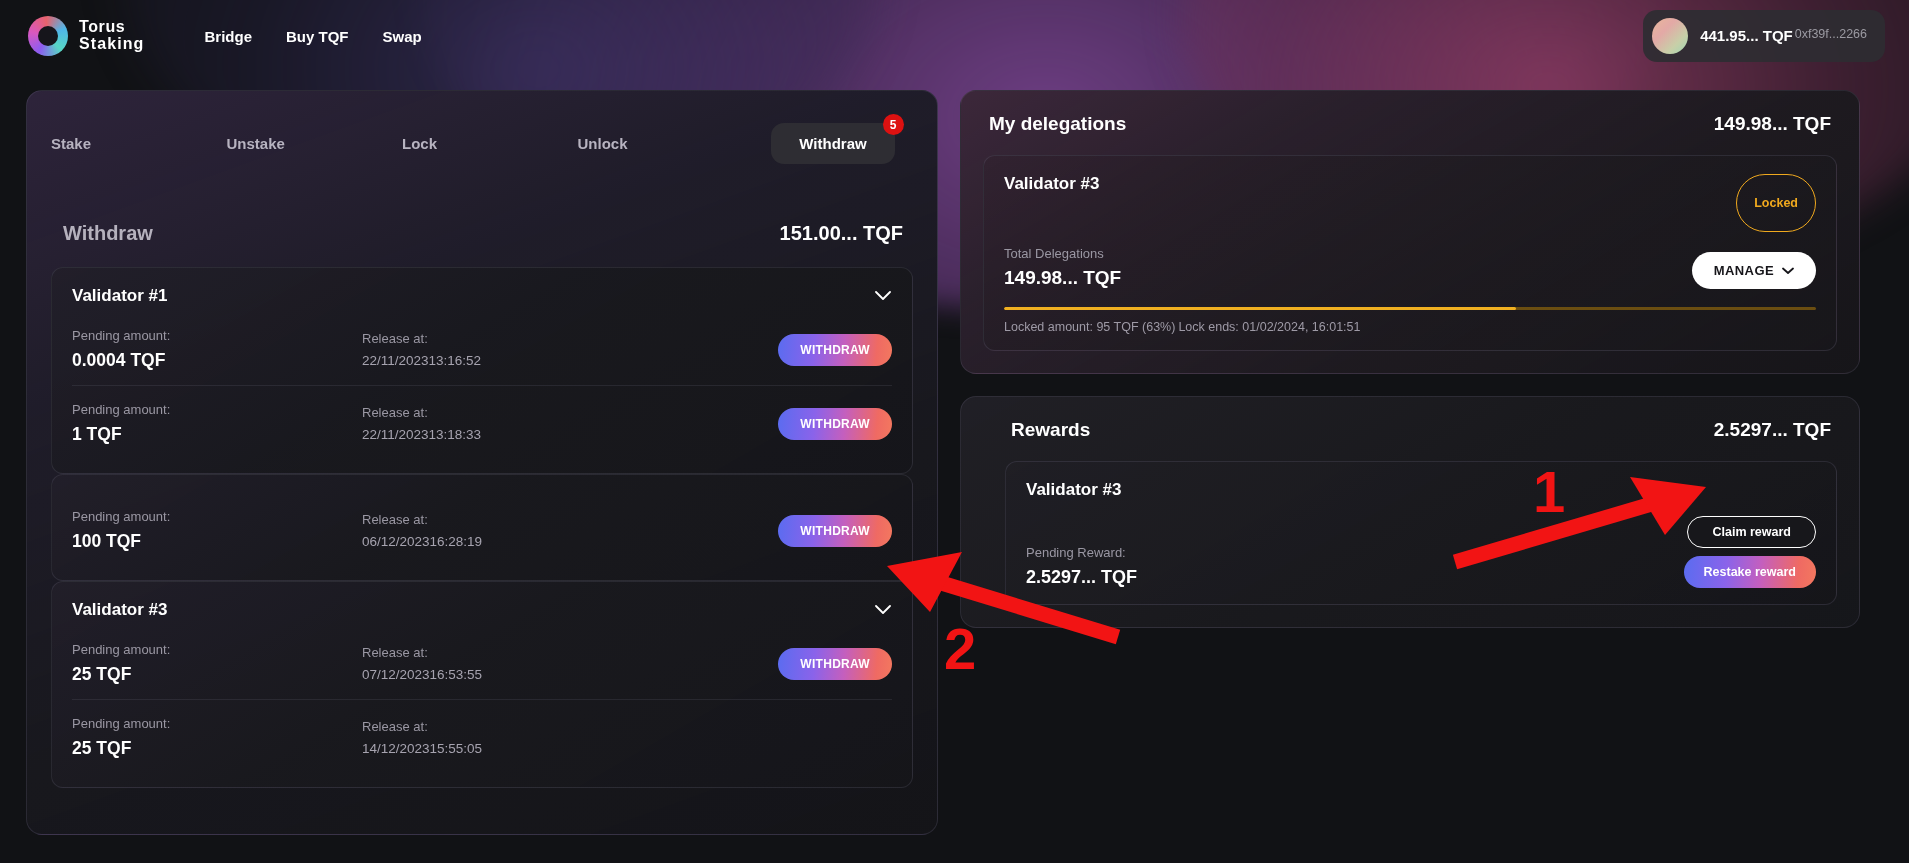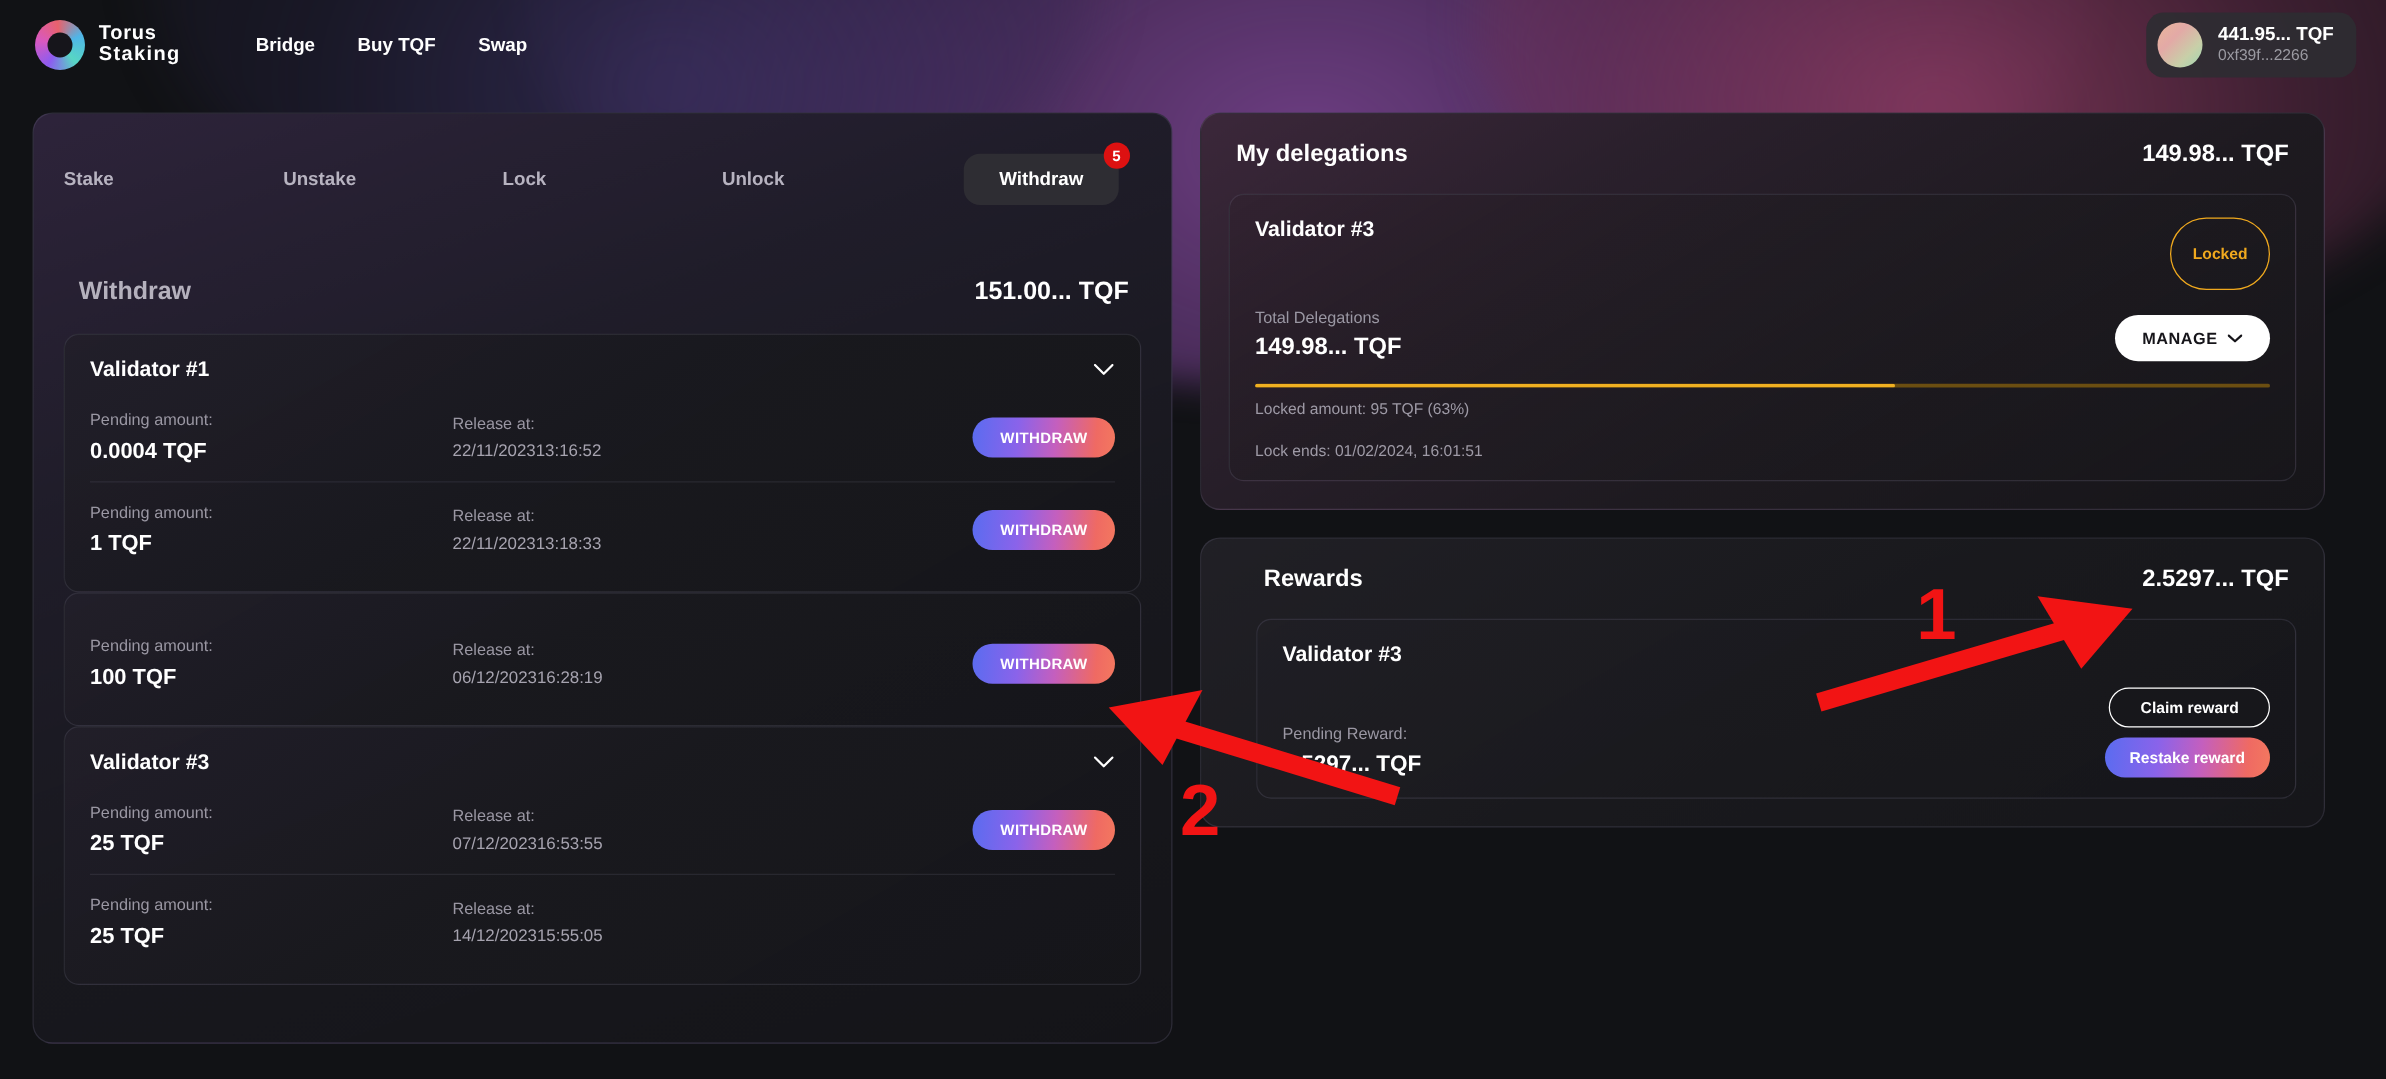--- a/index.html
+++ b/index.html
@@ -101,21 +101,21 @@
     gap: 12px;
     background: rgba(46,44,50,0.92);
     border-radius: 14px;
     padding: 8px 18px 8px 9px;
   }
   .wallet-avatar {
     width: 36px; height: 36px; border-radius: 50%;
     background: linear-gradient(135deg, #e8b79a 0%, #e3a9a6 35%, #c8cfa8 70%, #9fd7b4 100%);
     flex: none;
   }
-  .wallet-text { display: flex; flex-direction: column; gap: 2px; }
+  .wallet-text { display: flex; flex-direction: row; gap: 2px; }
   .wallet-bal { color: #fff; font-size: 15px; font-weight: 700; line-height: 1.1; }
   .wallet-addr { color: #9b9aa2; font-size: 12.5px; line-height: 1.1; }
 
   
   .content {
     position: relative;
     z-index: 4;
     display: flex;
     gap: 22px;
     padding: 18px 24px 0 26px;
@@ -319,21 +319,21 @@
     height: 3px;
     border-radius: 2px;
     background: #6b4e11;
     overflow: hidden;
   }
   .progress-fill {
     height: 100%;
     background: #f0b021;
     border-radius: 2px;
   }
-  .lock-meta { margin-top: 10px; display: flex; flex-direction: column; gap: 20px; }
+  .lock-meta { margin-top: 10px; display: flex; flex-direction: row; gap: 3px; }
   .lock-meta div { color: #9e9aa6; font-size: 12.5px; }
 
   .rew-body {
     display: flex;
     align-items: flex-end;
     justify-content: space-between;
     margin-top: 16px;
   }
   .rew-label { color: #9a97a3; font-size: 13px; margin-bottom: 7px; }
   .rew-value { color: #ffffff; font-size: 18px; font-weight: 700; }

